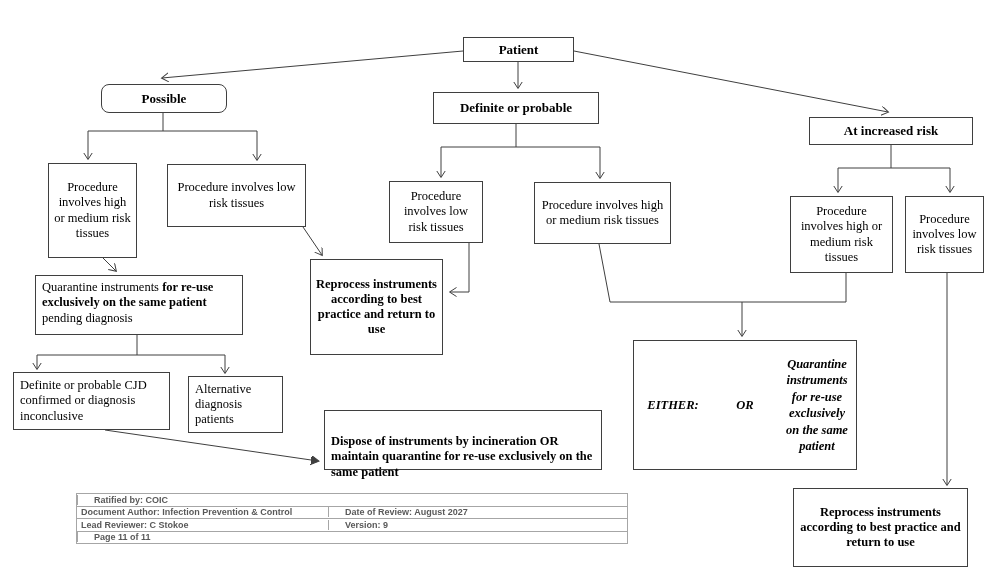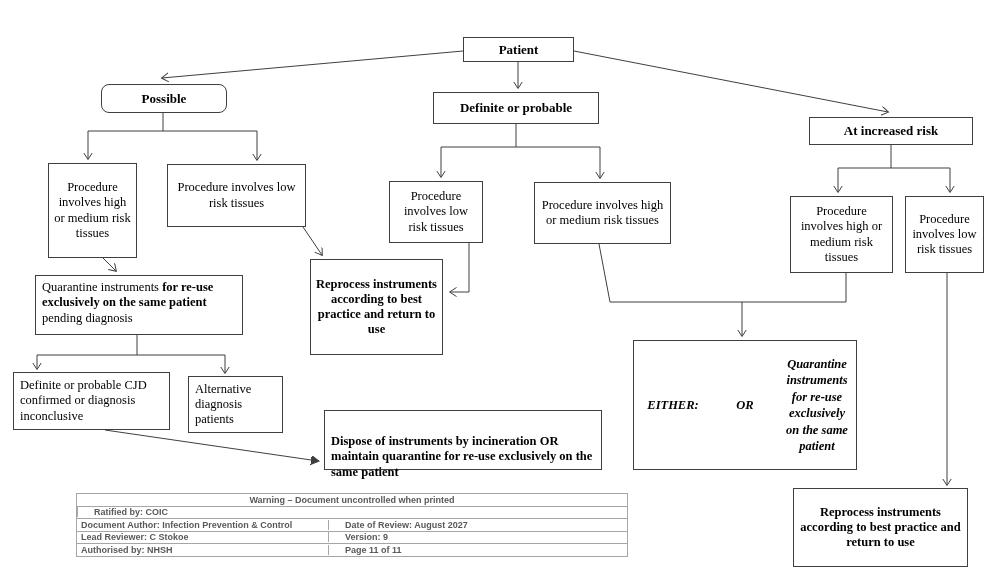--- a/index.html
+++ b/index.html
@@ -146,32 +146,28 @@
     <div class="either-line">OR</div>
     <div class="either-line">Quarantine instruments for re-use exclusively on the same patient</div>
   </div>
 
   <div class="node bold" style="left:793px;top:488px;width:175px;height:79px;">
       <span>Reprocess instruments according to best practice and return to use</span>
     </div>
 
   <div id="footer">
     <div class="frow">
-        <span>Warning – Document uncontrolled when printed</span>
-      </div>
-    <div class="frow">
       <span class="fcell-r">Ratified by: COIC</span>
     </div>
     <div class="frow">
       <span class="fcell-l">Document Author: Infection Prevention &amp; Control</span>
       <span class="fcell-r">Date of Review:  August 2027</span>
     </div>
     <div class="frow">
       <span class="fcell-l">Lead Reviewer: C Stokoe</span>
       <span class="fcell-r">Version: 9</span>
     </div>
     <div class="frow">
-      <span class="fcell-l">Authorised by: NHSH</span>
       <span class="fcell-r">Page 11 of 11</span>
     </div>
   </div>
 
 </div>
 
 </body></html>

